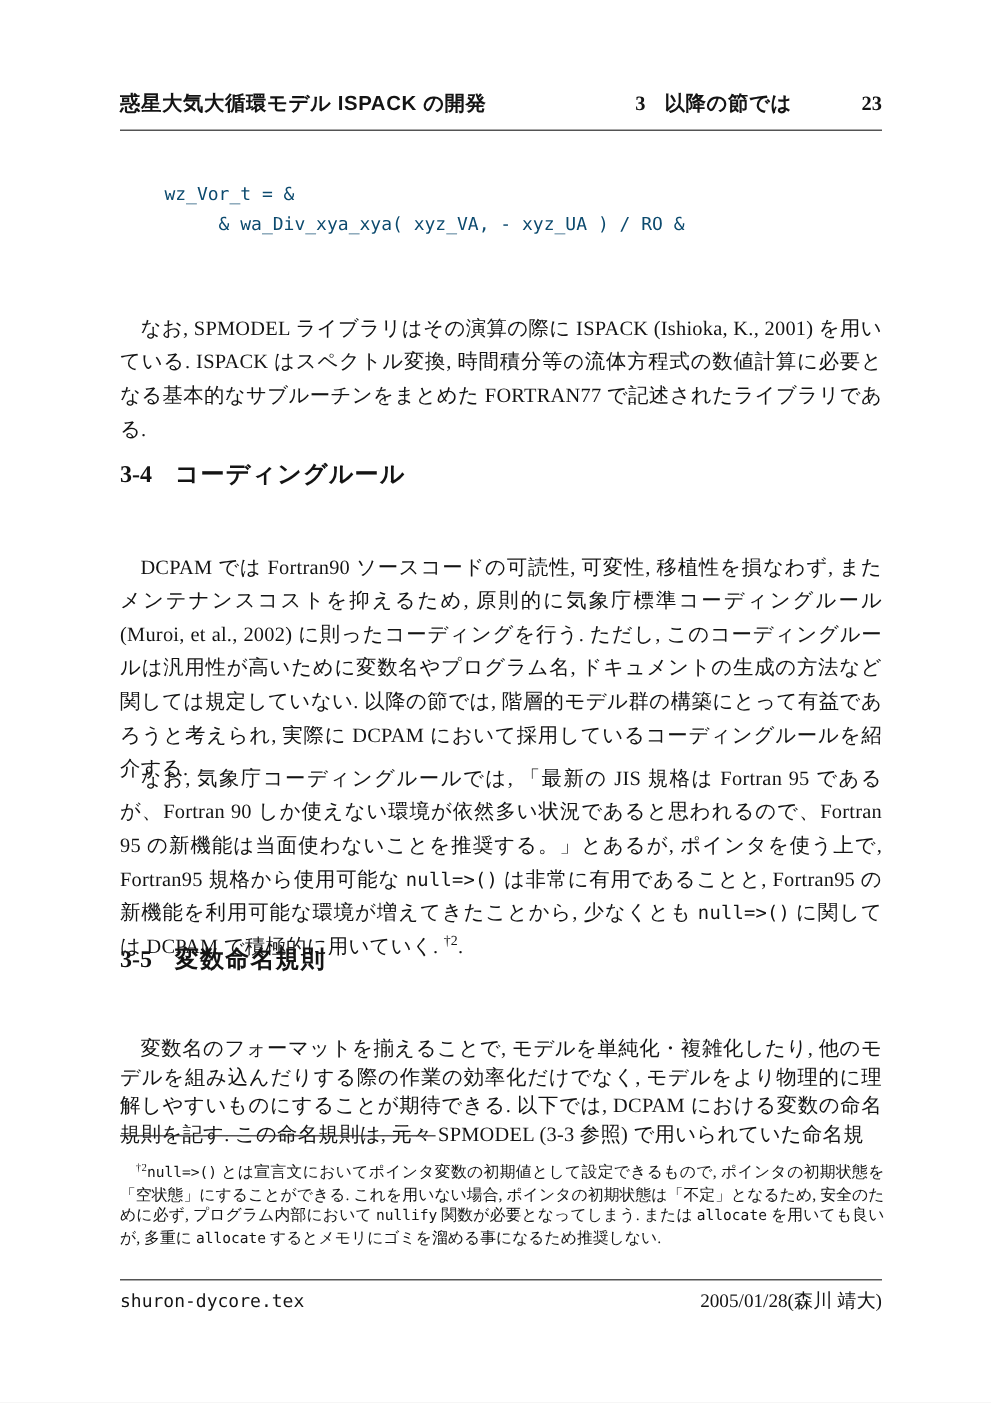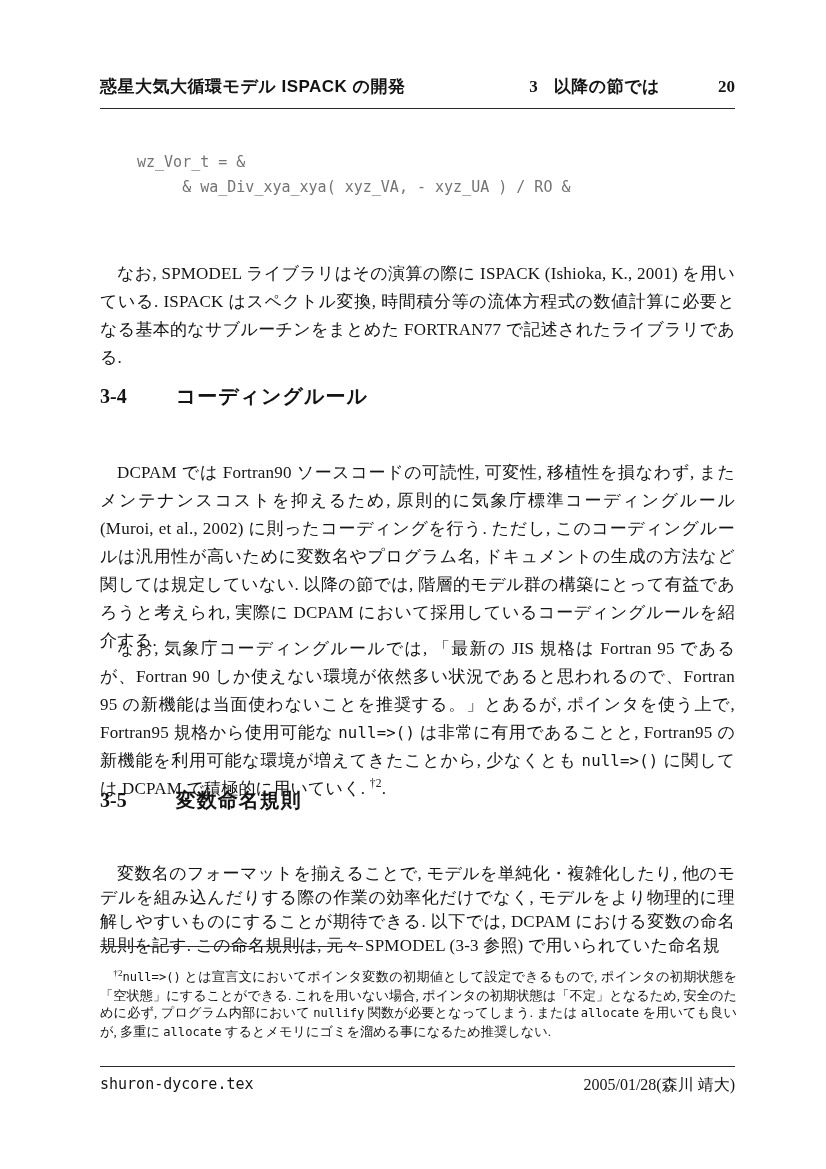--- a/index.html
+++ b/index.html
@@ -32,21 +32,21 @@
     font-family:"Liberation Sans","DejaVu Sans",sans-serif;
     font-weight:bold; margin-left:16px; letter-spacing:.5px;
   }
   .rh-pagenum { margin-left:58px; font-weight:bold; }
 
   
   .code-block {
     top:150px; left:137px;
     font-family:"DejaVu Sans Mono","Liberation Mono",monospace;
     font-size:15px; line-height:25px;
-    white-space:pre; color:#737373;
+    white-space:pre; color:#0c4a6e;
   }
 
   
   .para {
     left:100px; width:635px;
     font-size:17px; line-height:28px;
     text-align:justify; text-indent:1em;
     letter-spacing:.2px;
   }
   .para code, .footnote code {
@@ -58,21 +58,21 @@
   }
 
   
   .heading {
     left:100px; width:635px;
     font-size:20px; font-weight:bold; line-height:26px;
   }
   .heading .hnum { font-family:"Liberation Serif","DejaVu Serif",serif; }
   .heading .htitle {
     font-family:"Liberation Sans","DejaVu Sans",sans-serif;
-    margin-left:44px; letter-spacing:1px;
+    margin-left:14px; letter-spacing:1px;
   }
 
   
   .footnote-rule {
     top:946px; left:100px; width:263px;
     border-top:1.2px solid #2a2a2a; height:0;
   }
   .footnote {
     top:955px; left:100px; width:637px;
     font-size:13.2px; line-height:17.5px;
@@ -94,21 +94,21 @@
 </head>
 <body>
 
 <div class="page">
 
   <div class="abs running-header">
     <span class="rh-left">惑星大気大循環モデル ISPACK の開発</span>
     <span class="rh-right">
       <span class="rh-secnum">3</span>
       <span class="rh-secname">以降の節では</span>
-      <span class="rh-pagenum">20</span>
+      <span class="rh-pagenum">23</span>
     </span>
   </div>
 
   <div class="abs code-block"><div>wz_Vor_t = &amp;</div><div>     &amp; wa_Div_xya_xya( xyz_VA, - xyz_UA ) / RO &amp;</div></div>
 
   <p class="abs para" style="top:243px;"><span>なお, SPMODEL ライブラリはその演算の際に ISPACK (Ishioka, K., 2001) を用いている. ISPACK はスペクトル変換, 時間積分等の流体方程式の数値計算に必要となる基本的なサブルーチンをまとめた FORTRAN77 で記述されたライブラリである.</span></p>
 
   <div class="abs heading" style="top:383px;">
     <span class="hnum">3-4</span>
     <span class="htitle">コーディングルール</span>

